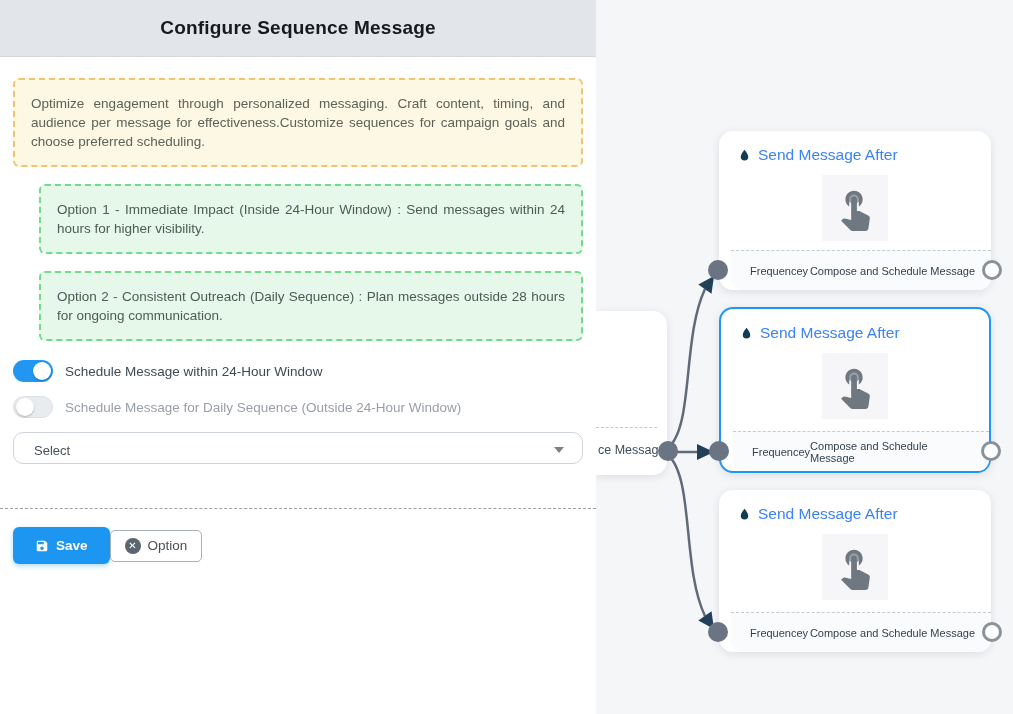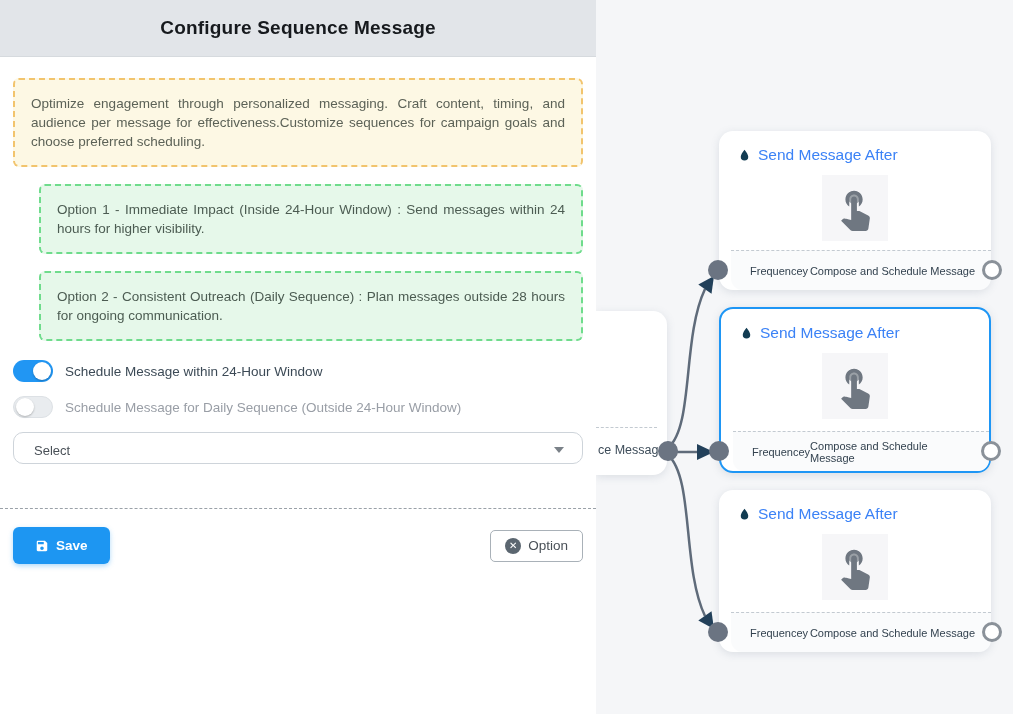--- a/index.html
+++ b/index.html
@@ -36,21 +36,21 @@
   .select-box { margin-top:9px; height:32px; border:1px solid #ced4da;
     border-radius:10px; display:flex; align-items:center; padding:4px 18px 0 20px;
     background:#fff; cursor:pointer; }
   .select-value { font-size:13px; color:#495057; flex:1; }
   .select-caret { width:0; height:0; border-left:5px solid transparent;
     border-right:5px solid transparent; border-top:6px solid #7a8188; }
 
   .divider-dashed { margin-top:44px; margin-left:-13px; margin-right:-13px;
     border-top:1px dashed #9aa1a8; }
   .btn-row { margin-top:18px; display:flex; align-items:center;
-    justify-content:space-between; }
+    }
   .btn { display:inline-flex; align-items:center; gap:7px; cursor:pointer;
     border-radius:6px; font-size:13.5px; }
   .btn-save { background:#1d96f2; color:#fff; font-weight:700;
     padding:11px 22px; box-shadow:0 2px 5px rgba(29,150,242,.35); }
   .btn-close { background:#fff; color:#495057; border:1px solid #a9b1b8;
     border-radius:5px; padding:7px 14px; }
   .close-glyph { width:16px; height:16px; border-radius:50%; background:#5b6670;
     color:#fff; font-size:10px; line-height:16px; text-align:center; display:inline-block; }
 
   

